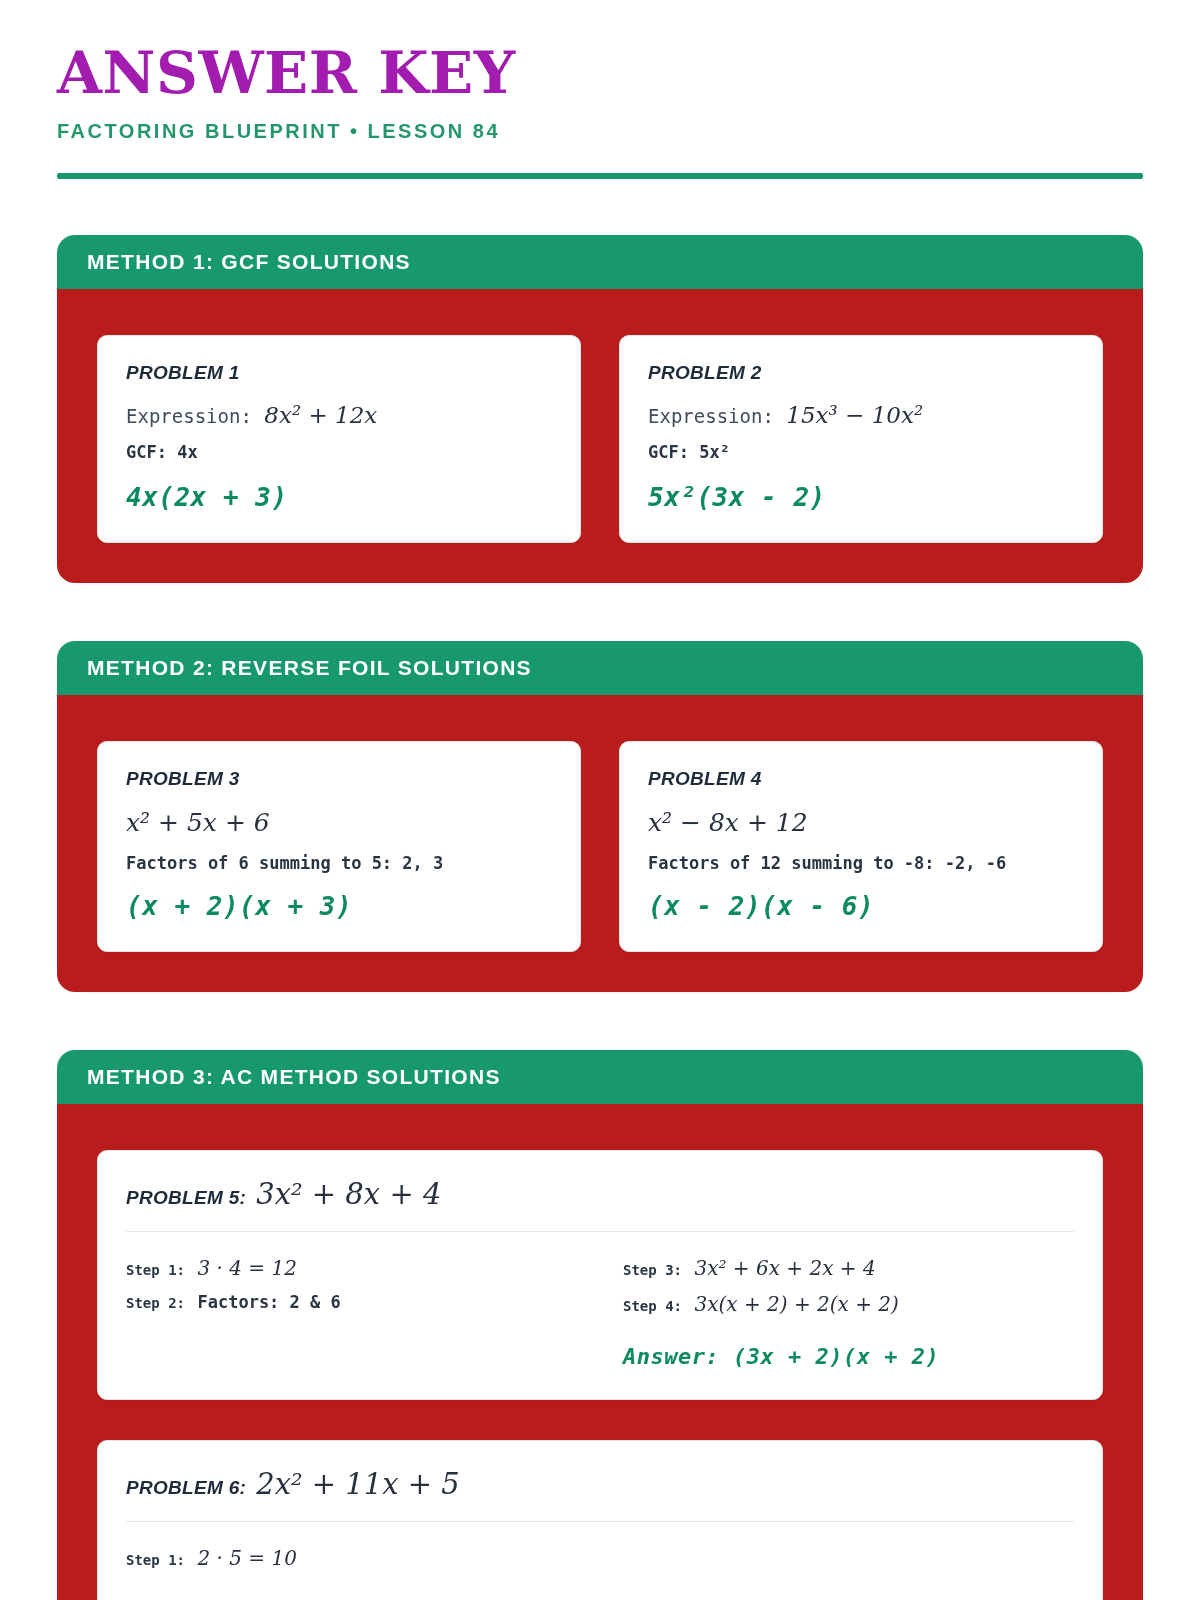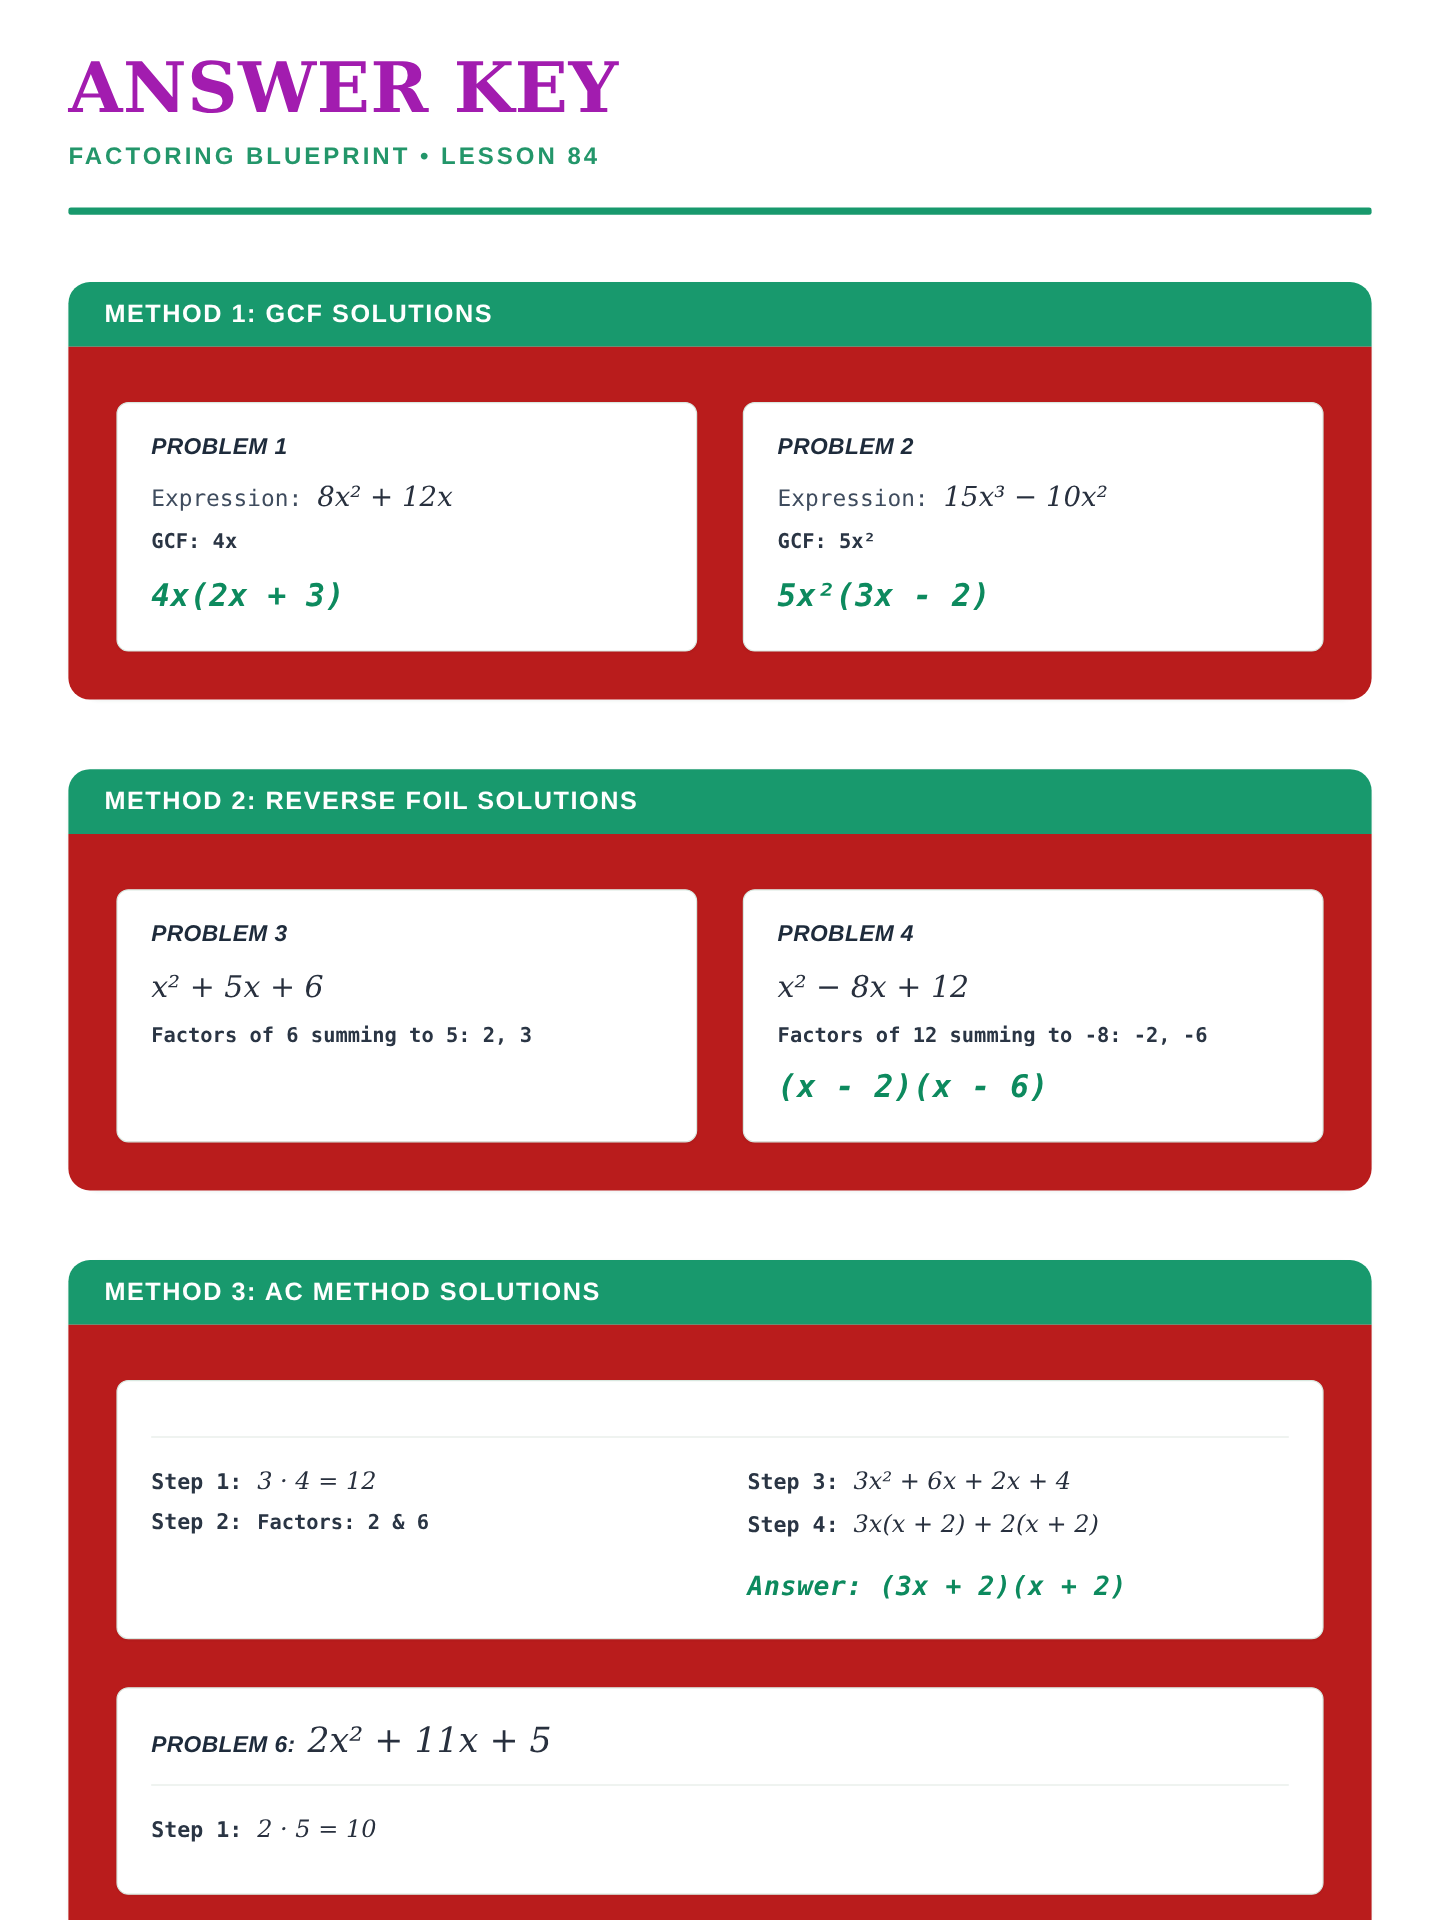--- a/index.html
+++ b/index.html
@@ -118,21 +118,21 @@
     border: none;
     border-top: 1px solid #e4ebe7;
     margin: 20px 0 24px 0;
   }
 
   .steps { display: grid; grid-template-columns: 1fr 1fr; column-gap: 46px; align-items: start; }
   .step { margin-bottom: 12px; }
   .step-label {
     font-family: "DejaVu Sans Mono", monospace;
     font-weight: bold;
-    font-size: 18px;
+    font-size: 14px;
     color: #2a3544;
     margin-right: 8px;
   }
   .step-math { font-family: "DejaVu Serif", serif; font-style: italic; font-size: 20px; color: #28303e; }
   .step-text { font-family: "DejaVu Sans Mono", monospace; font-weight: bold; font-size: 17px; color: #2a3544; }
   .answer-sm { font-size: 22px; margin-top: 28px; }
 </style>
 </head>
 <body>
 
@@ -175,20 +175,21 @@
     <div class="method-header">METHOD 2: REVERSE FOIL SOLUTIONS</div>
     <div class="method-body">
       <div class="cards">
 
         <div class="card">
           <div class="prob-label">PROBLEM 3</div>
           <div class="math-line">
             <span class="math math-big">x² + 5x + 6</span>
           </div>
           <div class="hint">Factors of 6 summing to 5: 2, 3</div>
+          <div class="answer">(x + 2)(x + 3)</div>
         </div>
 
         <div class="card">
           <div class="prob-label">PROBLEM 4</div>
           <div class="math-line">
             <span class="math math-big">x² − 8x + 12</span>
           </div>
           <div class="hint">Factors of 12 summing to -8: -2, -6</div>
           <div class="answer">(x - 2)(x - 6)</div>
         </div>
@@ -196,20 +197,24 @@
       </div>
     </div>
   </section>
 
   <section class="method">
     <div class="method-header">METHOD 3: AC METHOD SOLUTIONS</div>
     <div class="method-body">
       <div class="cards stack">
 
         <div class="card">
+          <div class="ac-title">
+            <span class="prob-label">PROBLEM 5:</span>
+            <span class="math math-xl">3x² + 8x + 4</span>
+          </div>
           <hr class="card-divider">
           <div class="steps">
             <div class="steps-col">
               <div class="step">
                 <span class="step-label">Step 1:</span>
                 <span class="step-math">3 · 4 = 12</span>
               </div>
               <div class="step">
                 <span class="step-label">Step 2:</span>
                 <span class="step-text">Factors: 2 &amp; 6</span>

